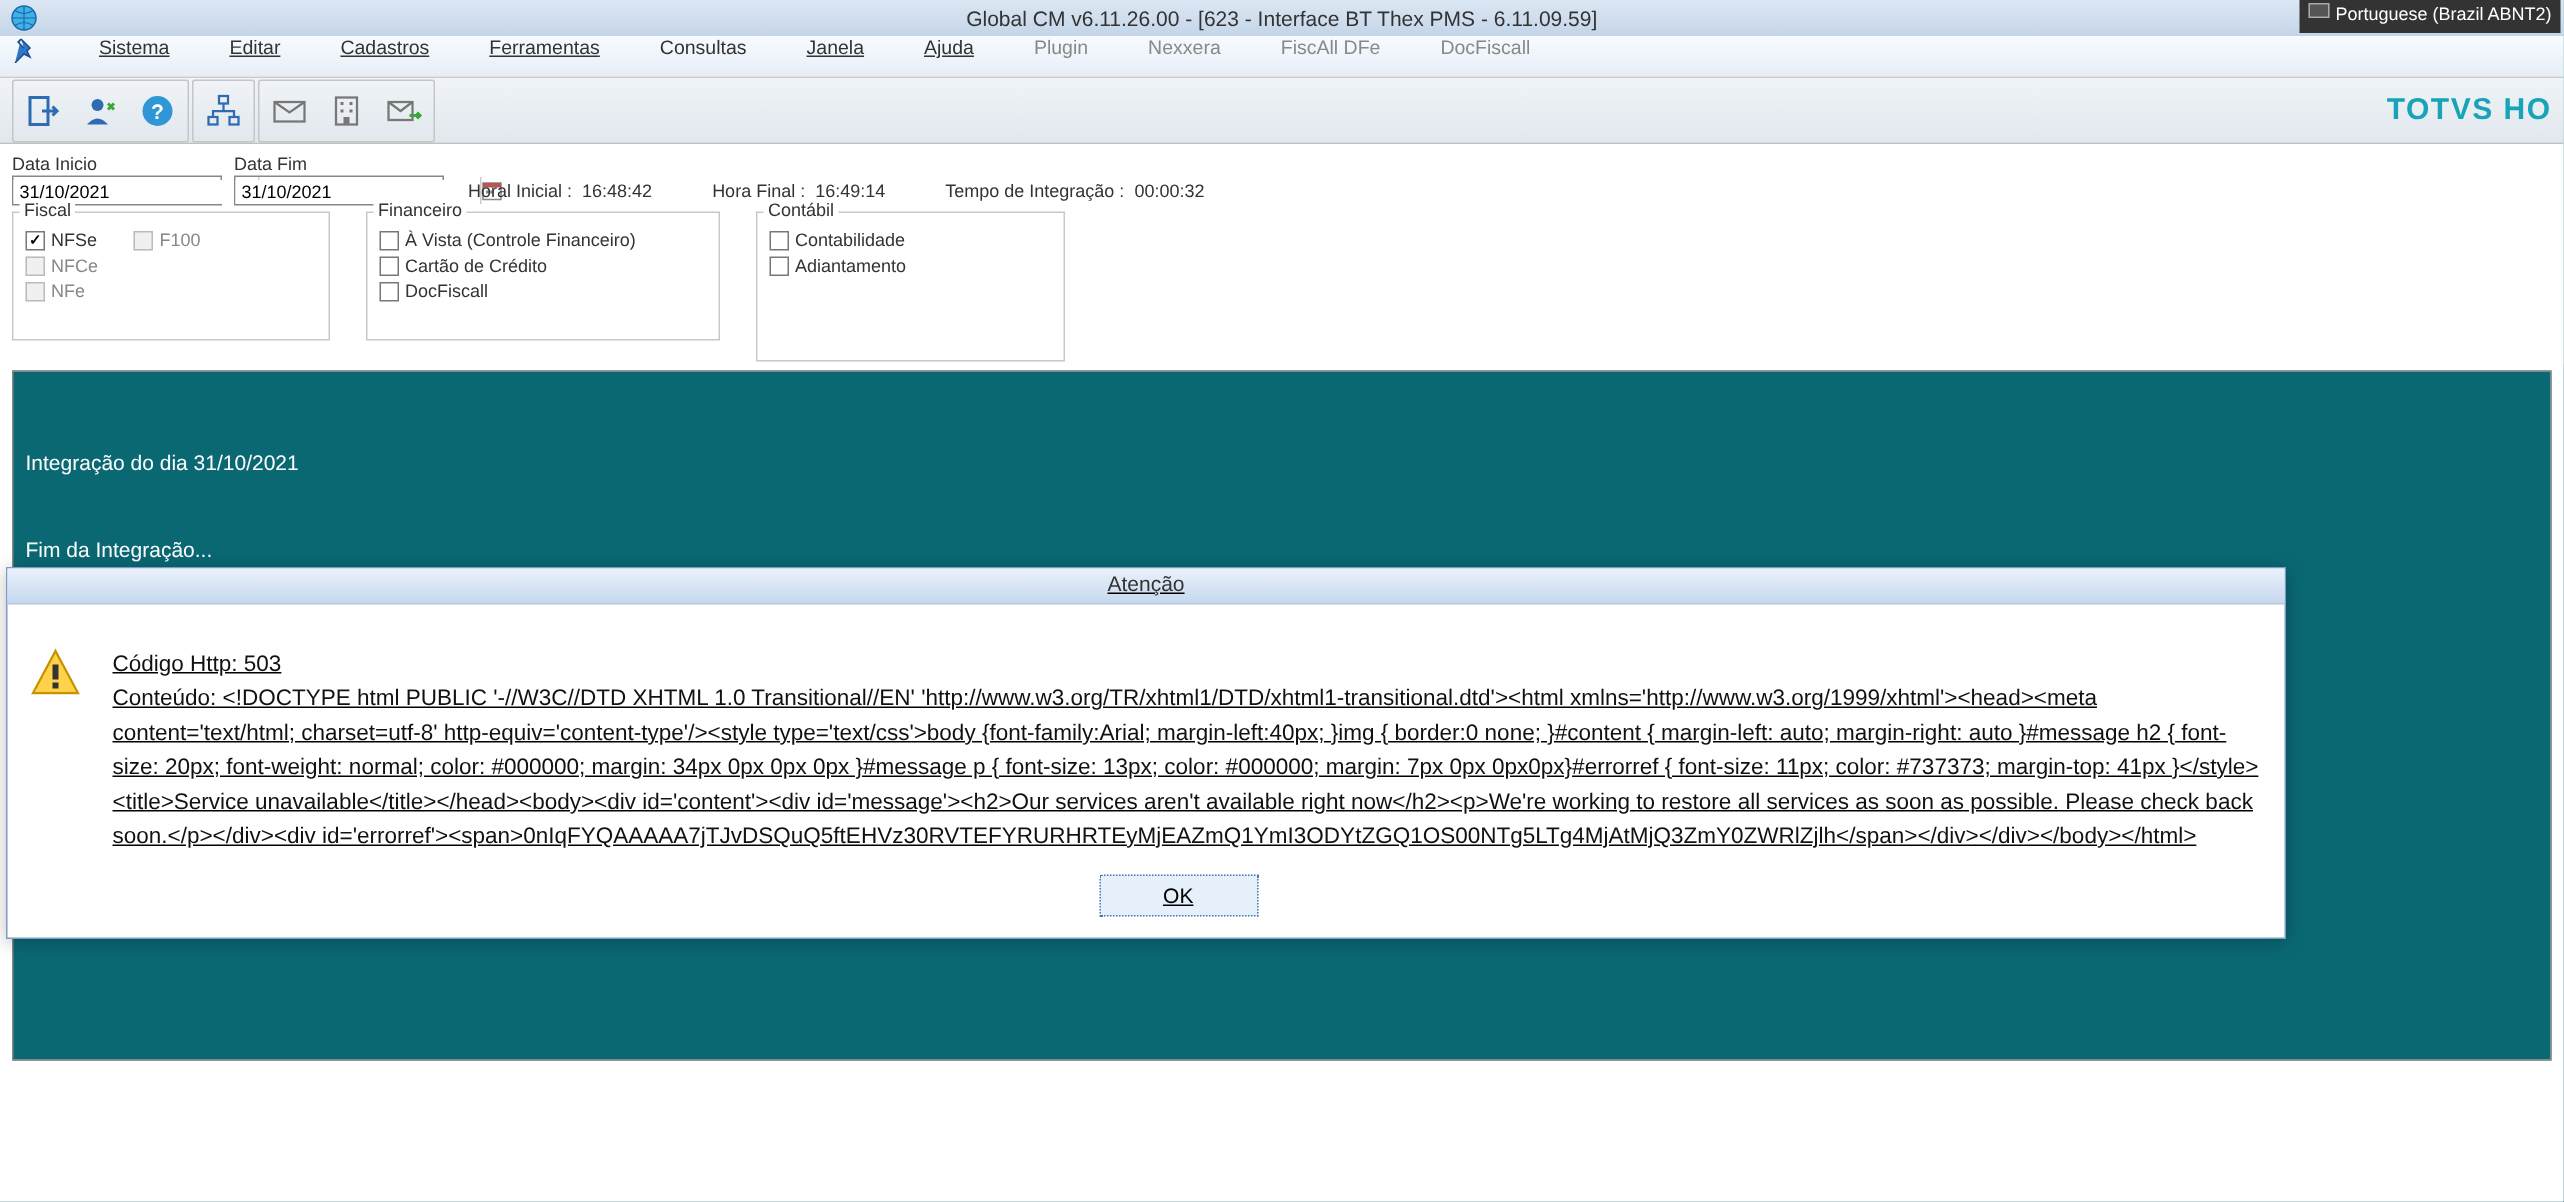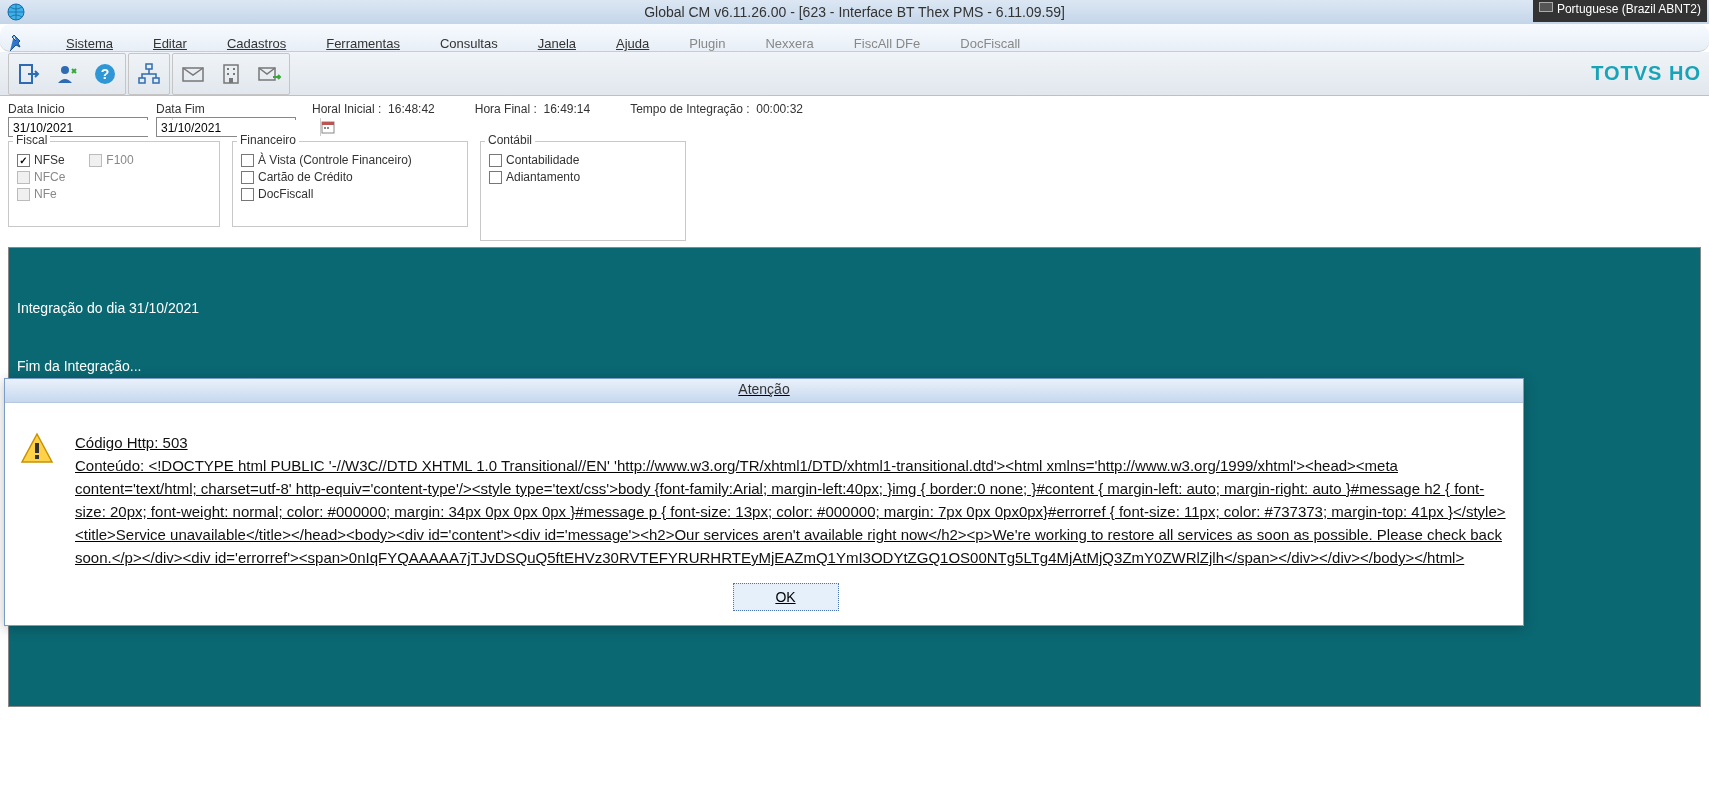--- a/index.html
+++ b/index.html
@@ -4,41 +4,41 @@
 <style>
 * { box-sizing: border-box; margin: 0; padding: 0; font-family: "Segoe UI", Tahoma, sans-serif; }
 html, body { width: 1709px; height: 801px; overflow: hidden; background: #fff; }
 
 .title-bar { height: 24px; background: linear-gradient(to bottom, #dce7f3, #c4d5e9); display: flex; align-items: center; position: relative; }
 .title-bar .globe { width: 20px; height: 20px; margin-left: 6px; }
 .title-bar .title-text { position: absolute; left: 50%; transform: translateX(-50%); font-size: 14px; color: #333; }
 .title-bar .lang { position: absolute; right: 2px; top: 0; height: 22px; background: #333; color: #fff; font-size: 12px; padding: 2px 6px; display: flex; align-items: flex-start; gap: 4px; }
 .title-bar .lang .kb { width: 14px; height: 10px; background: #555; border: 1px solid #aaa; }
 
-.menu-bar { height: 28px; background: linear-gradient(to bottom, #f7fbff, #e7eef6); display: flex; align-items: flex-end; gap: 40px; padding-left: 8px; border-bottom: 1px solid #ccc; border-radius: 10px; }
+.menu-bar { height: 28px; background: linear-gradient(to bottom, #f7fbff, #e7eef6); display: flex; align-items: flex-start; gap: 40px; padding-left: 8px; border-bottom: 1px solid #ccc; }
 .menu-bar .pin { width: 18px; height: 18px; }
 .menu-bar .menu-item { font-size: 13px; color: #333; cursor: default; }
 .menu-bar .menu-item.underline::first-letter, .menu-bar .menu-item span.u { text-decoration: underline; }
 .menu-bar .menu-item.disabled { color: #888; }
 
 .toolbar { height: 44px; background: linear-gradient(to bottom, #f0f4f8, #e1e7ed); display: flex; align-items: center; padding-left: 8px; gap: 2px; border-bottom: 1px solid #c0c0c0; position: relative; }
 .toolbar .tgroup { display: flex; border: 1px solid #c5c5c5; padding: 2px; gap: 2px; border-radius: 2px; }
 .toolbar .tbtn { width: 36px; height: 36px; display: flex; align-items: center; justify-content: center; border: 1px solid transparent; }
 .toolbar .brand { position: absolute; right: 8px; font-size: 20px; font-weight: 700; color: #17a3b8; letter-spacing: 1px; text-align: center; }
 
 .form-area { padding: 6px 8px 2px 8px; background: #fff; }
 .date-row { display: flex; align-items: flex-start; gap: 8px; }
 .date-field { display: flex; flex-direction: column; }
 .date-field label { font-size: 12px; color: #333; margin-bottom: 1px; }
 .date-input { display: flex; align-items: flex-end; border: 1px solid #888; width: 140px; height: 20px; }
 .date-input input { border: none; flex: 1; font-size: 12px; padding: 1px 4px; outline: none; }
 .date-input .cal { width: 18px; height: 18px; border-left: 1px solid #ccc; display: flex; align-items: center; justify-content: center; }
-.time-info { display: flex; gap: 40px; align-items: center; margin-top: 0; font-size: 12px; color: #333; margin-left: 8px; }
-
-.groups-row { display: flex; gap: 12px; margin-top: 4px; }
+.time-info { display: flex; gap: 40px; align-items: center; margin-top: 18px; font-size: 12px; color: #333; margin-left: 8px; }
+
+.groups-row { display: flex; gap: 24px; margin-top: 4px; }
 .fieldset { border: 1px solid #c8c8c8; padding: 8px 8px 8px 8px; position: relative; }
 .fieldset .legend { position: absolute; top: -9px; left: 4px; background: #fff; font-size: 12px; padding: 0 3px; color: #333; }
 .fieldset.fiscal { width: 212px; height: 86px; }
 .fieldset.financeiro { width: 236px; height: 86px; }
 .fieldset.contabil { width: 206px; height: 100px; }
 .cb-row { display: flex; align-items: center; gap: 4px; font-size: 12px; color: #333; margin: 3px 0; }
 .cb-row.disabled { color: #888; }
 .cb { width: 13px; height: 13px; border: 1px solid #777; display: flex; align-items: center; justify-content: center; background: #fff; }
 .cb.disabled { border-color: #bbb; background: #f0f0f0; }
 .cb .chk { font-size: 10px; color: #000; font-weight: bold; }

